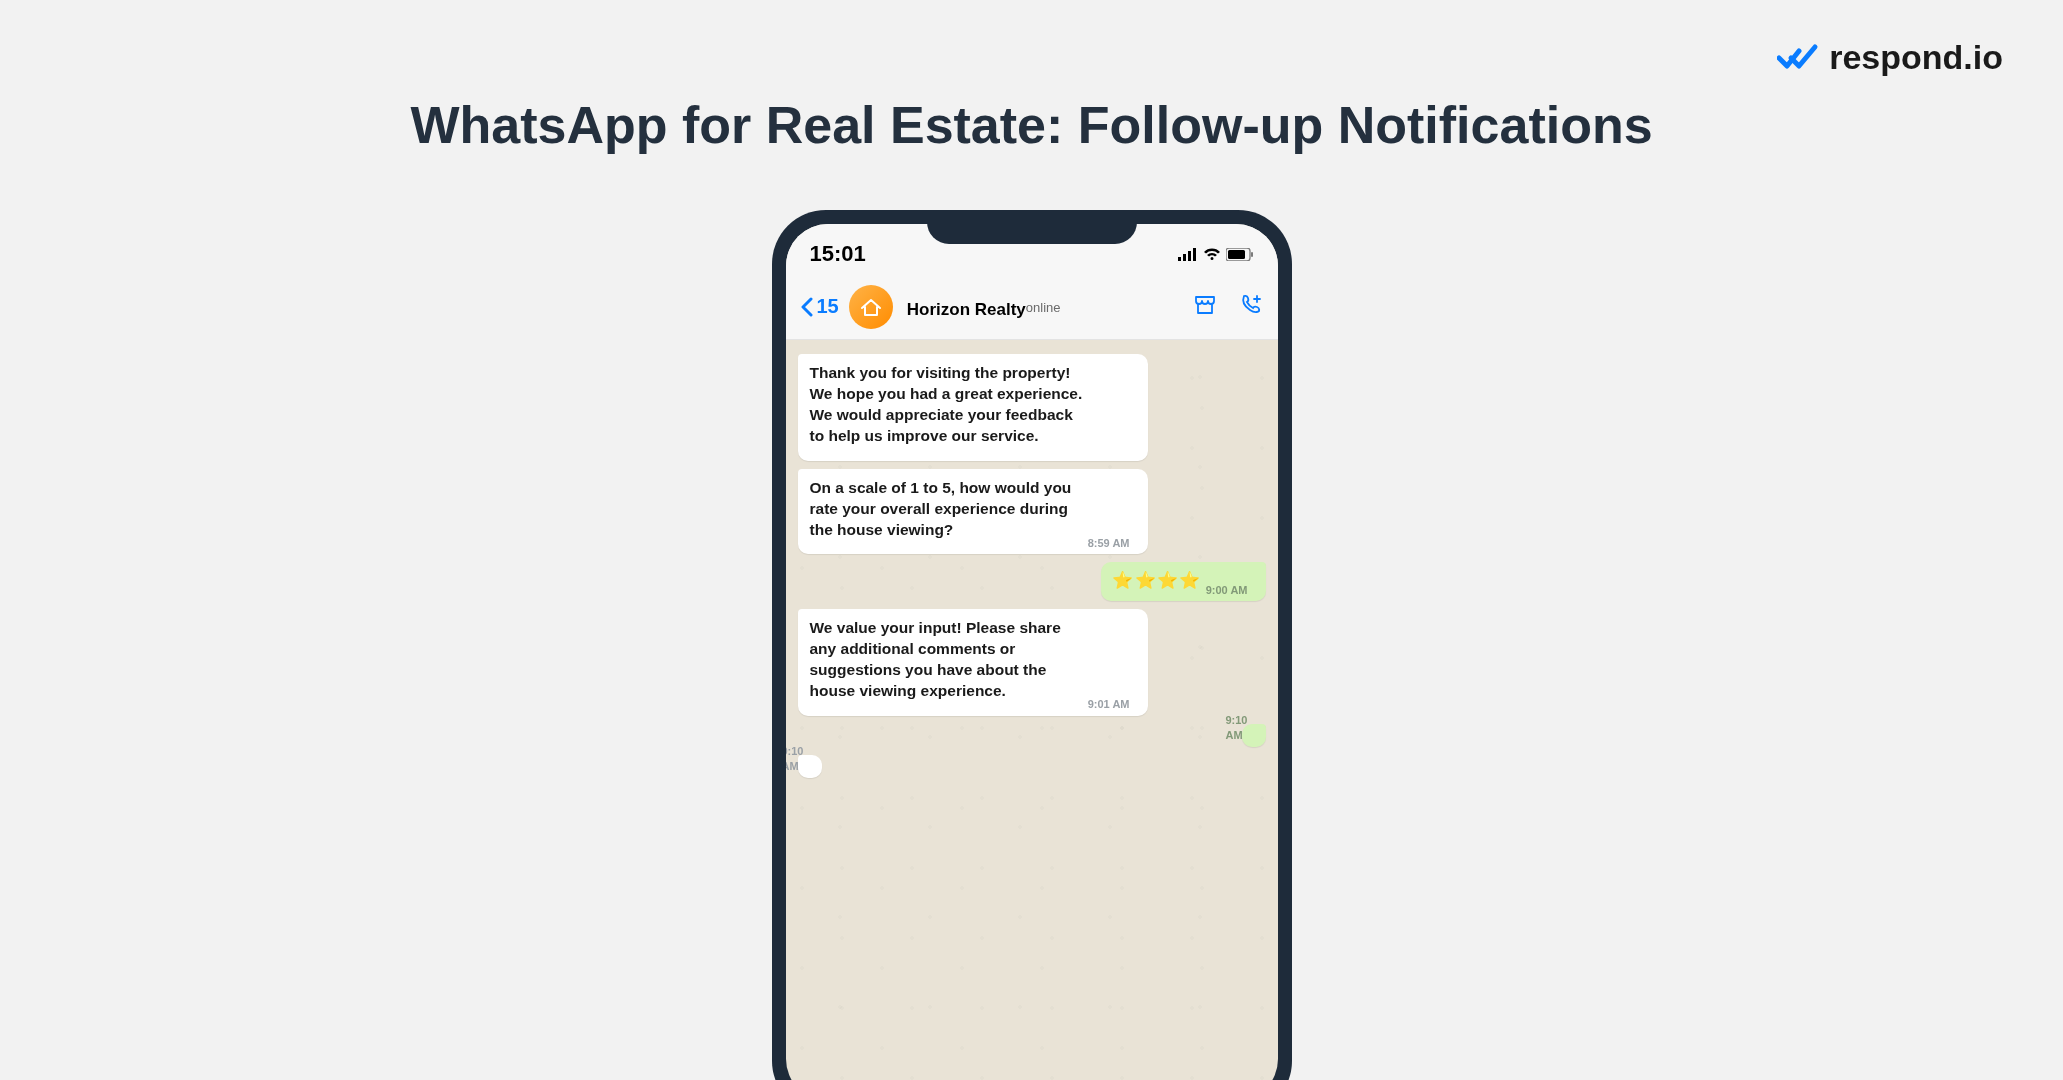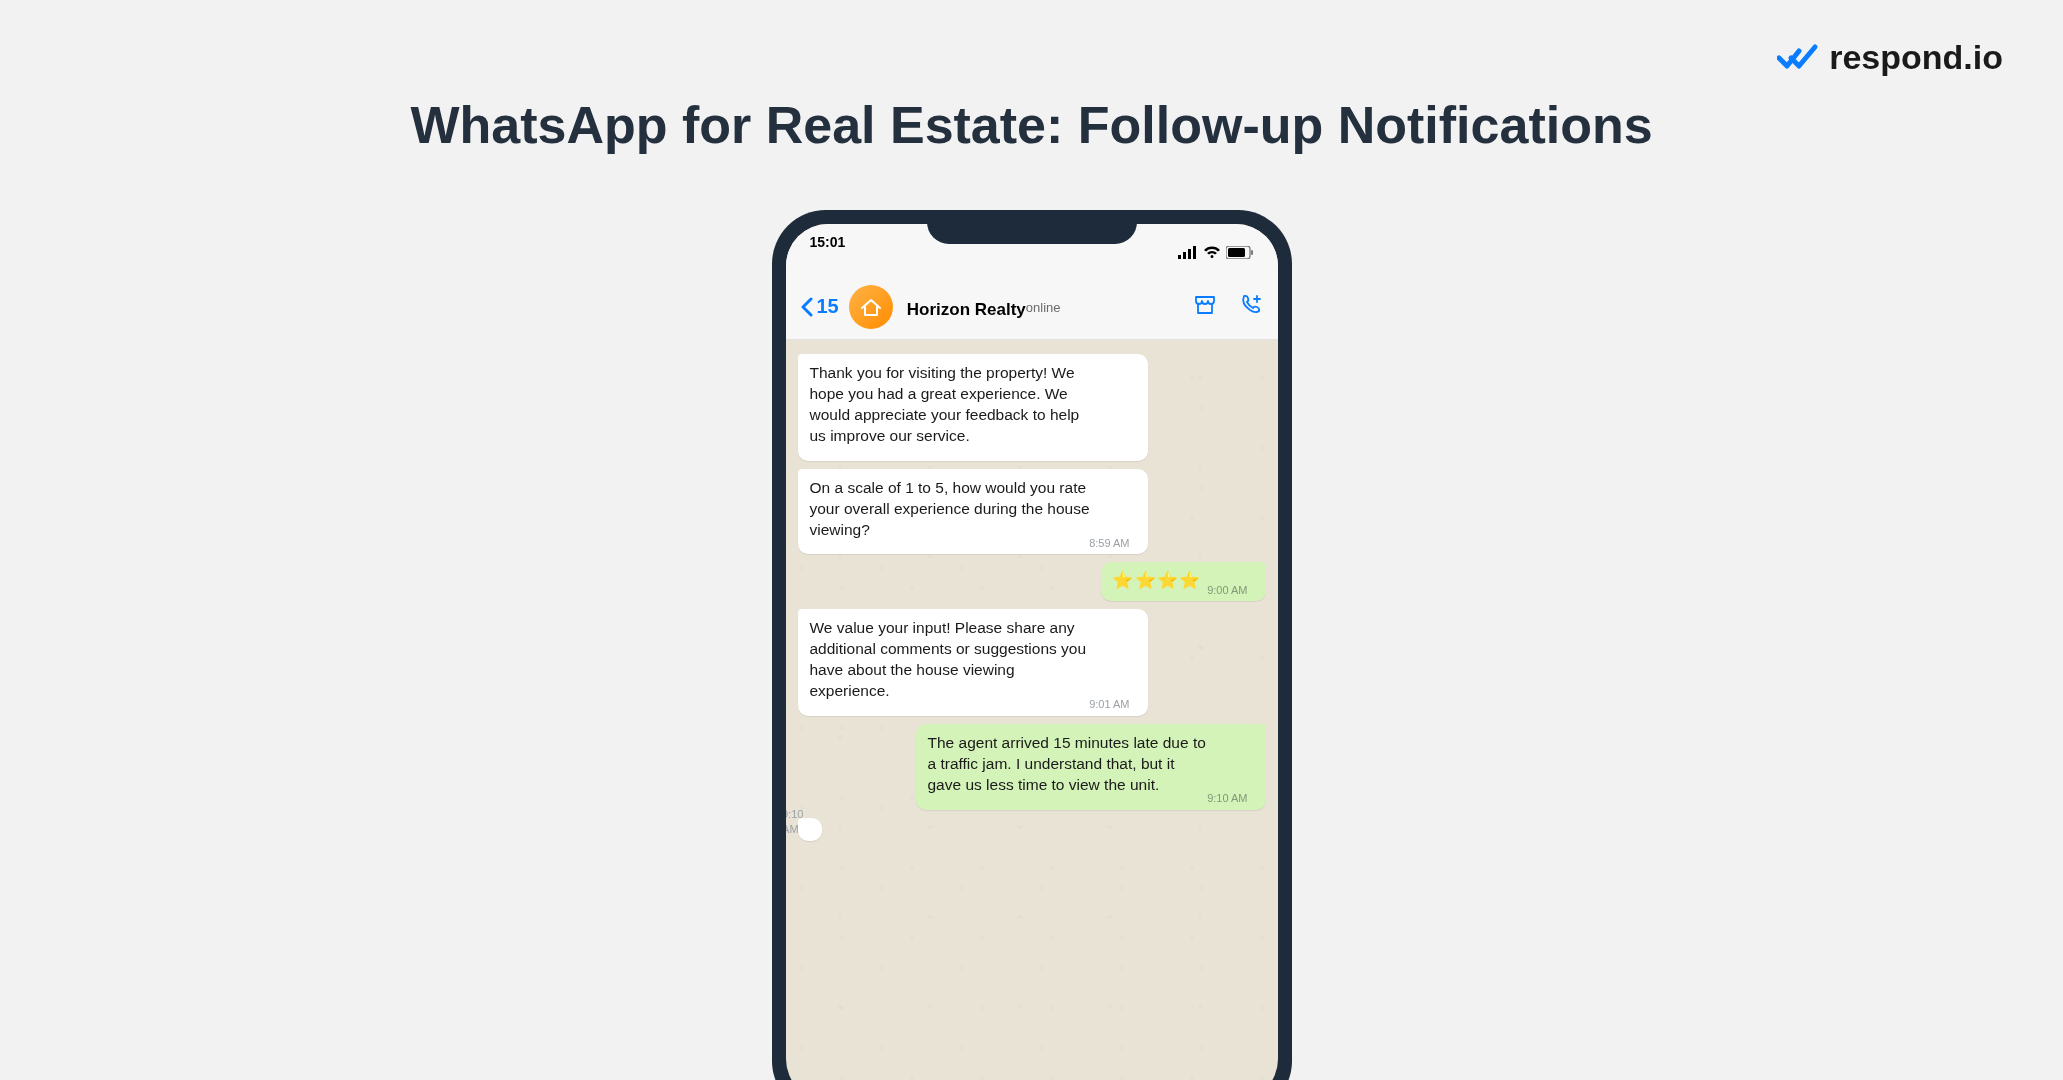--- a/index.html
+++ b/index.html
@@ -68,23 +68,24 @@
       height: 34px;
       background: #1e2b3a;
       border-radius: 0 0 22px 22px;
       z-index: 20;
     }
     .status-bar {
       position: relative;
       height: 50px;
       background: #f7f7f7;
       display: flex;
+      align-items: center;
       justify-content: space-between;
       padding: 10px 24px 0;
-      font-size: 14px;
+      font-size: 22px;
       font-weight: 600;
       color: #000;
     }
     .status-left {
       width: 110px;
     }
     .status-right {
       width: 110px;
       display: flex;
       justify-content: flex-end;
@@ -147,20 +148,21 @@
       gap: 8px;
     }
     .msg {
       max-width: 350px;
       padding: 9px 12px 14px;
       border-radius: 10px;
       font-size: 15.5px;
       line-height: 1.35;
       position: relative;
       box-shadow: 0 1px 1px rgba(0,0,0,0.08);
+      font-weight: bold;
     }
     .msg-in {
       background: #ffffff;
       align-self: flex-start;
       color: #1a1a1a;
       border-top-left-radius: 4px;
     }
     .msg-out {
       background: #d4f3b8;
       align-self: flex-end;
@@ -283,21 +285,20 @@
         </div>
         <div class="msg msg-out msg-out-short">
           <span class="msg-text stars">⭐⭐⭐⭐</span>
           <span class="msg-time">9:00 AM</span>
         </div>
         <div class="msg msg-in">
           <span class="msg-text">We value your input! Please share any additional comments or suggestions you have about the house viewing experience.</span>
           <span class="msg-time">9:01 AM</span>
         </div>
         <div class="msg msg-out">
-          <span class="msg-text">The agent arrived 15 minutes late due to a traffic jam. I understand that, but it gave us less time to view the unit.</span>
           <span class="msg-time">9:10 AM</span>
         </div>
         <div class="msg msg-in">
           <span class="msg-time">9:10 AM</span>
         </div>
       </div>
 
   </div>
 </div>
 

